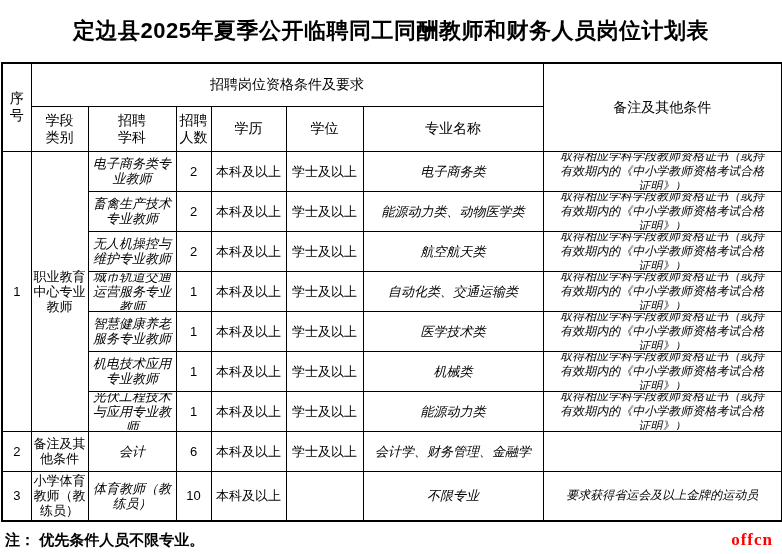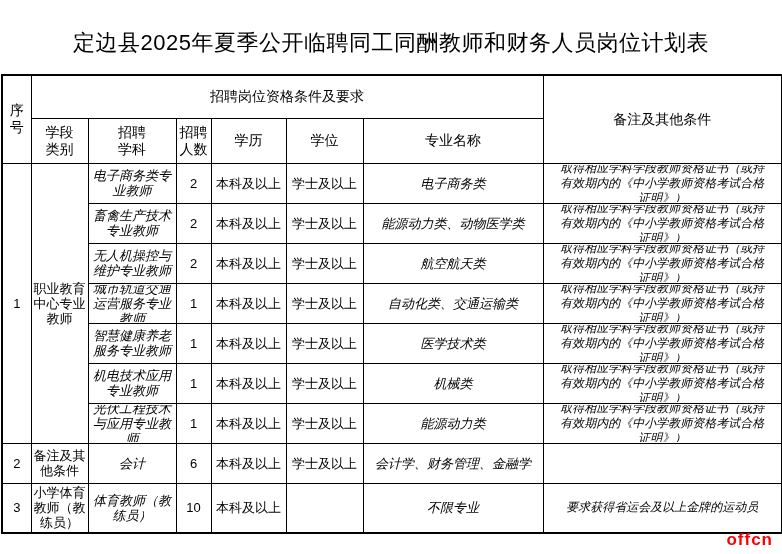--- a/index.html
+++ b/index.html
@@ -1,36 +1,36 @@
 <!DOCTYPE html>
 <html><head>
 <meta charset="utf-8">
 <style>
   html,body{margin:0;padding:0;background:#fff;}
   .page{position:relative;width:782px;height:554px;background:#ffffff;
         font-family:"Liberation Sans","DejaVu Sans",sans-serif;color:#000;overflow:hidden;}
-  .title{padding-top:28px;height:46px;box-sizing:content-box;text-align:center;
-         font-size:22px;font-weight:normal;letter-spacing:0.5px;}
+  .title{padding-top:16px;height:46px;box-sizing:content-box;text-align:center;
+         font-size:22px;font-weight:bold;letter-spacing:0.5px;}
   table.tbl{border-collapse:collapse;table-layout:fixed;width:780px;margin-left:1px;
             border:2px solid #000;}
   .tbl th,.tbl td{border:1px solid #000;text-align:center;vertical-align:middle;
             padding:0 1px;font-size:13px;line-height:15px;word-break:break-all;}
   .tbl th{font-weight:normal;font-size:14px;line-height:17px;}
   .pre{white-space:pre-line;}
   tr.hr1{height:43px;}
   tr.hr2{height:45px;}
   tbody tr{height:40px;}
   tbody tr.tall{height:50px;}
   .clip{display:flex;align-items:center;justify-content:center;height:37px;overflow:hidden;font-style:italic;}
   .clip-tall{height:47px;}
   td.remark{font-size:12px;line-height:15px;padding:0 16px;}
   td.remark .clip{height:37px;}
   .footer-note{margin:9px 0 0 5px;font-size:15px;font-weight:bold;}
   .watermark{position:absolute;right:9px;bottom:4px;color:#ff0000;font-weight:bold;
-             font-size:17px;font-family:Liberation Sans, sans-serif;letter-spacing:1px;}
+             font-size:17px;font-family:Liberation Serif, serif;letter-spacing:1px;}
 </style>
 </head>
 <body>
 
 <div class="page">
 
   <div class="title">定边县2025年夏季公开临聘同工同酬教师和财务人员岗位计划表</div>
 
   <table class="tbl">
     <colgroup>
@@ -190,15 +190,16 @@
         <td>
             <div class="clip clip-tall">不限专业</div>
           </td>
         <td class="remark">
             <div class="clip clip-tall">要求获得省运会及以上金牌的运动员</div>
           </td>
       </tr>
     </tbody>
   </table>
 
+  <div class="footer-note">注：  优先条件人员不限专业。</div>
   <div class="watermark">offcn</div>
 
 </div>
 
 </body></html>

